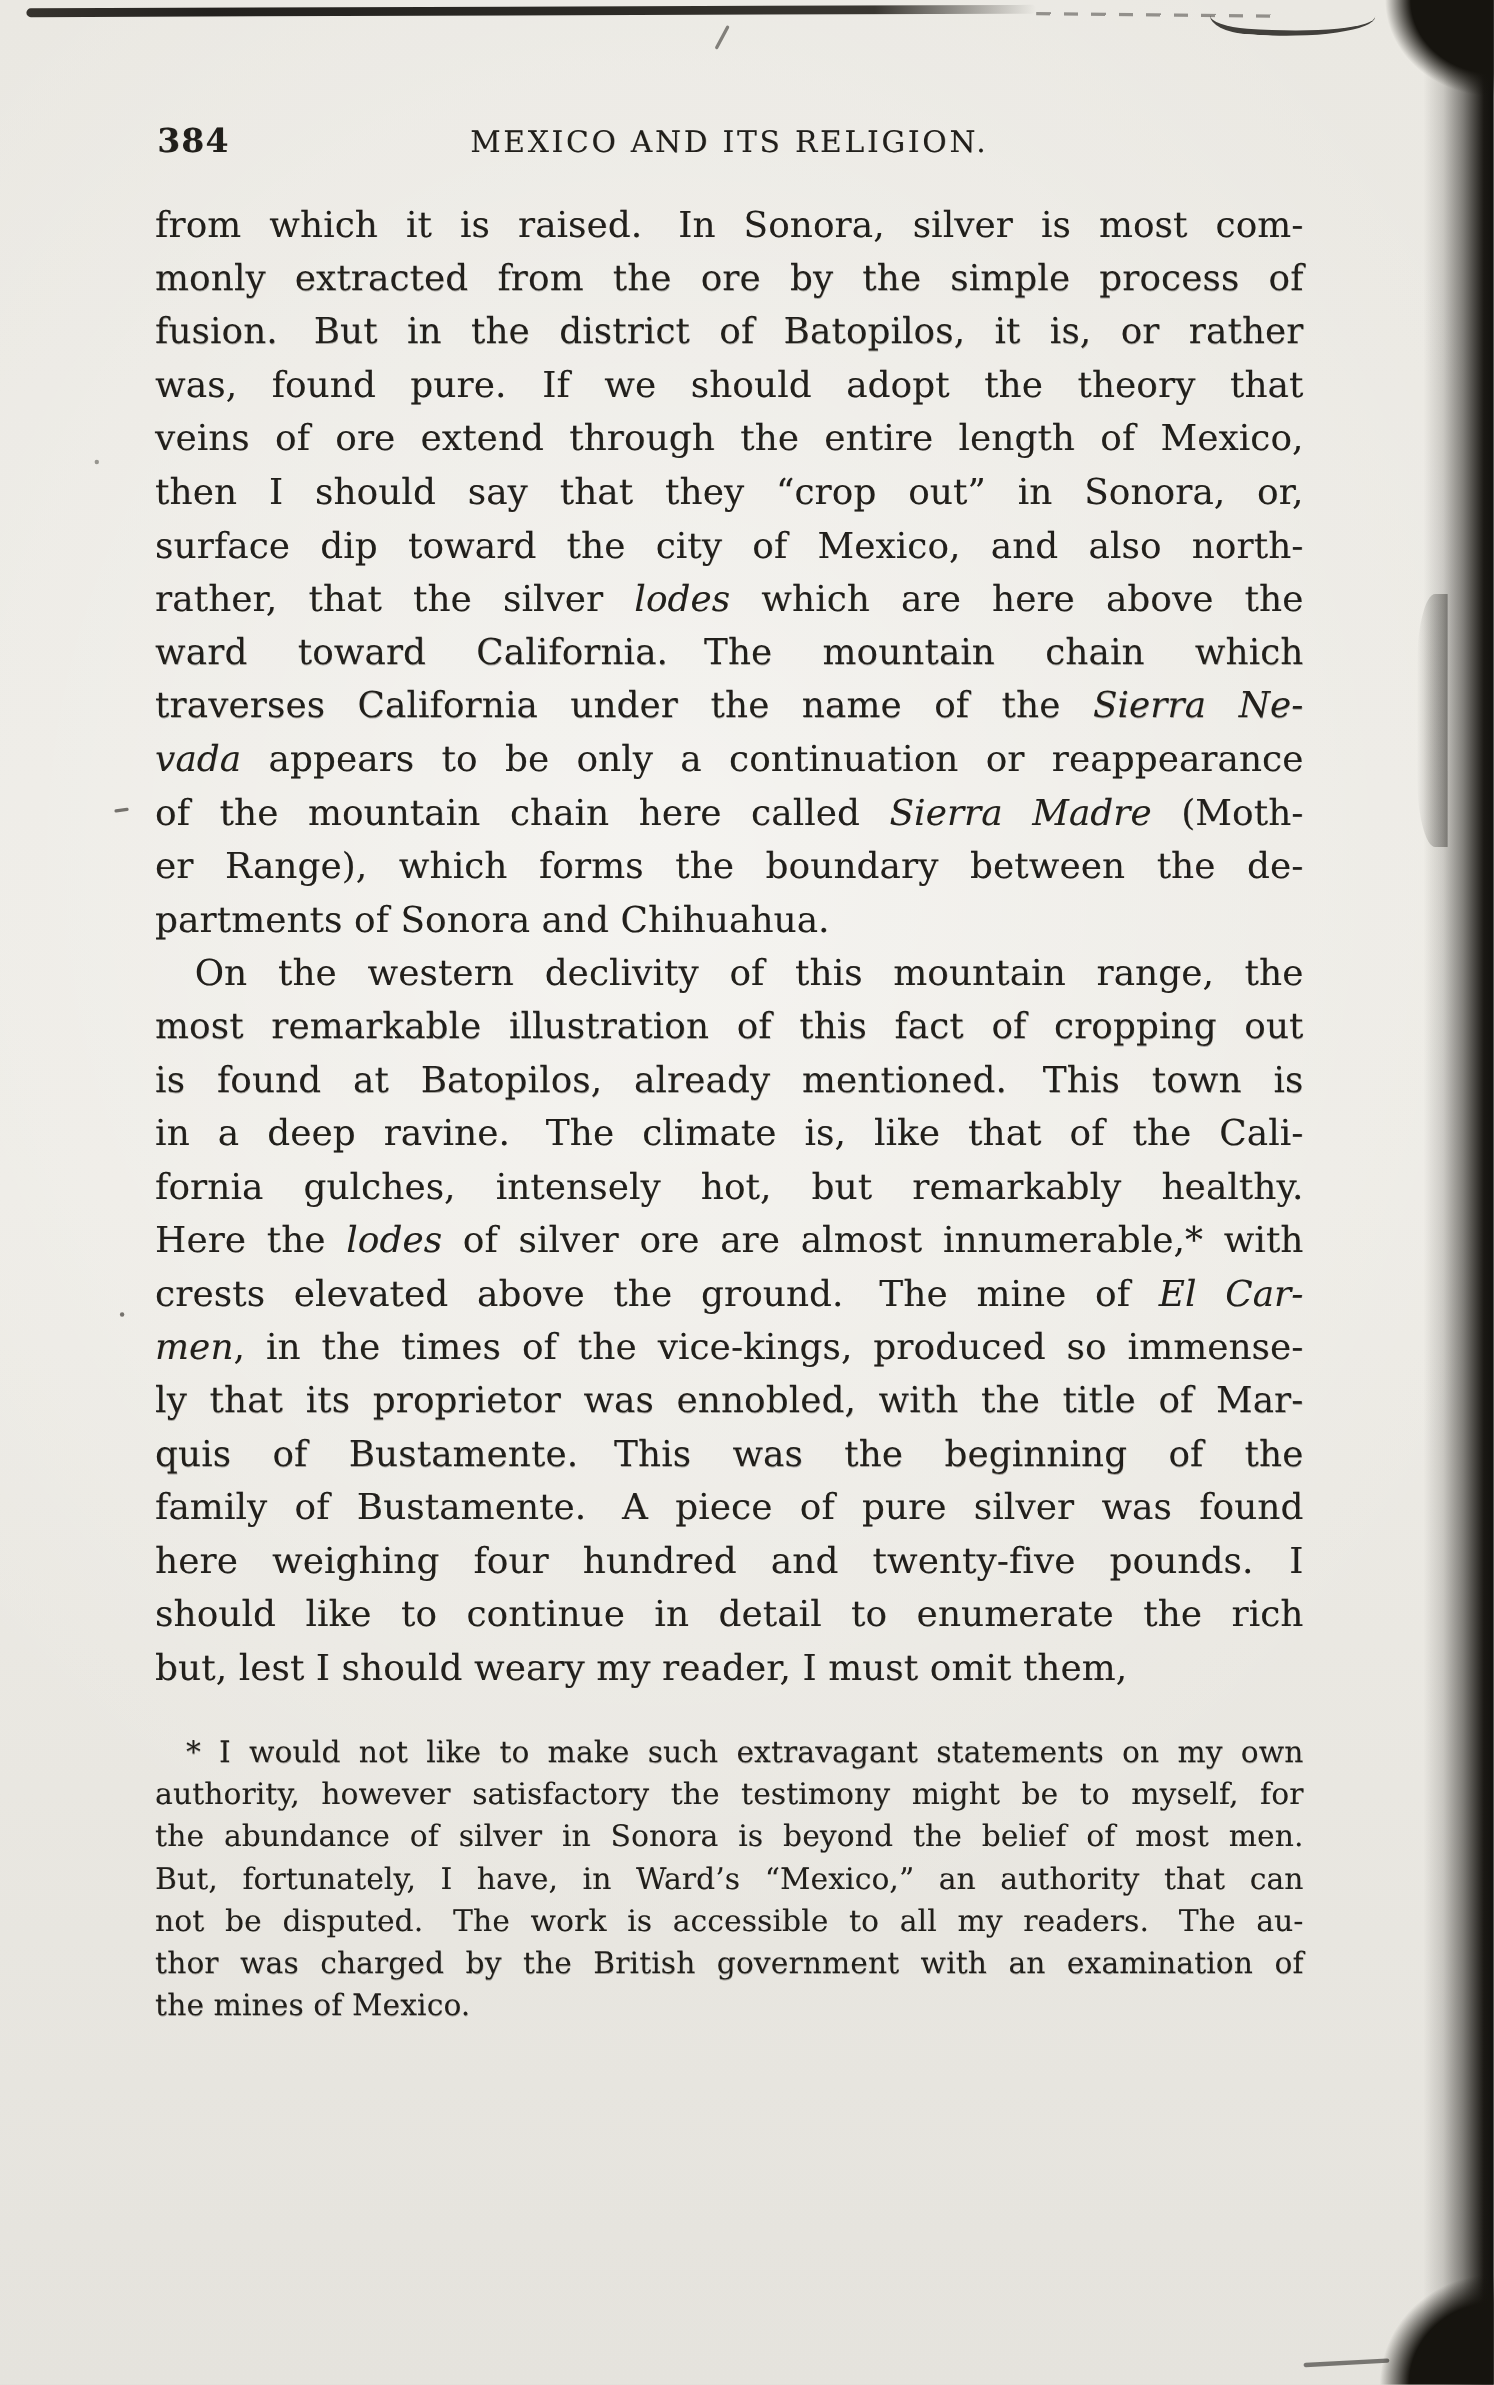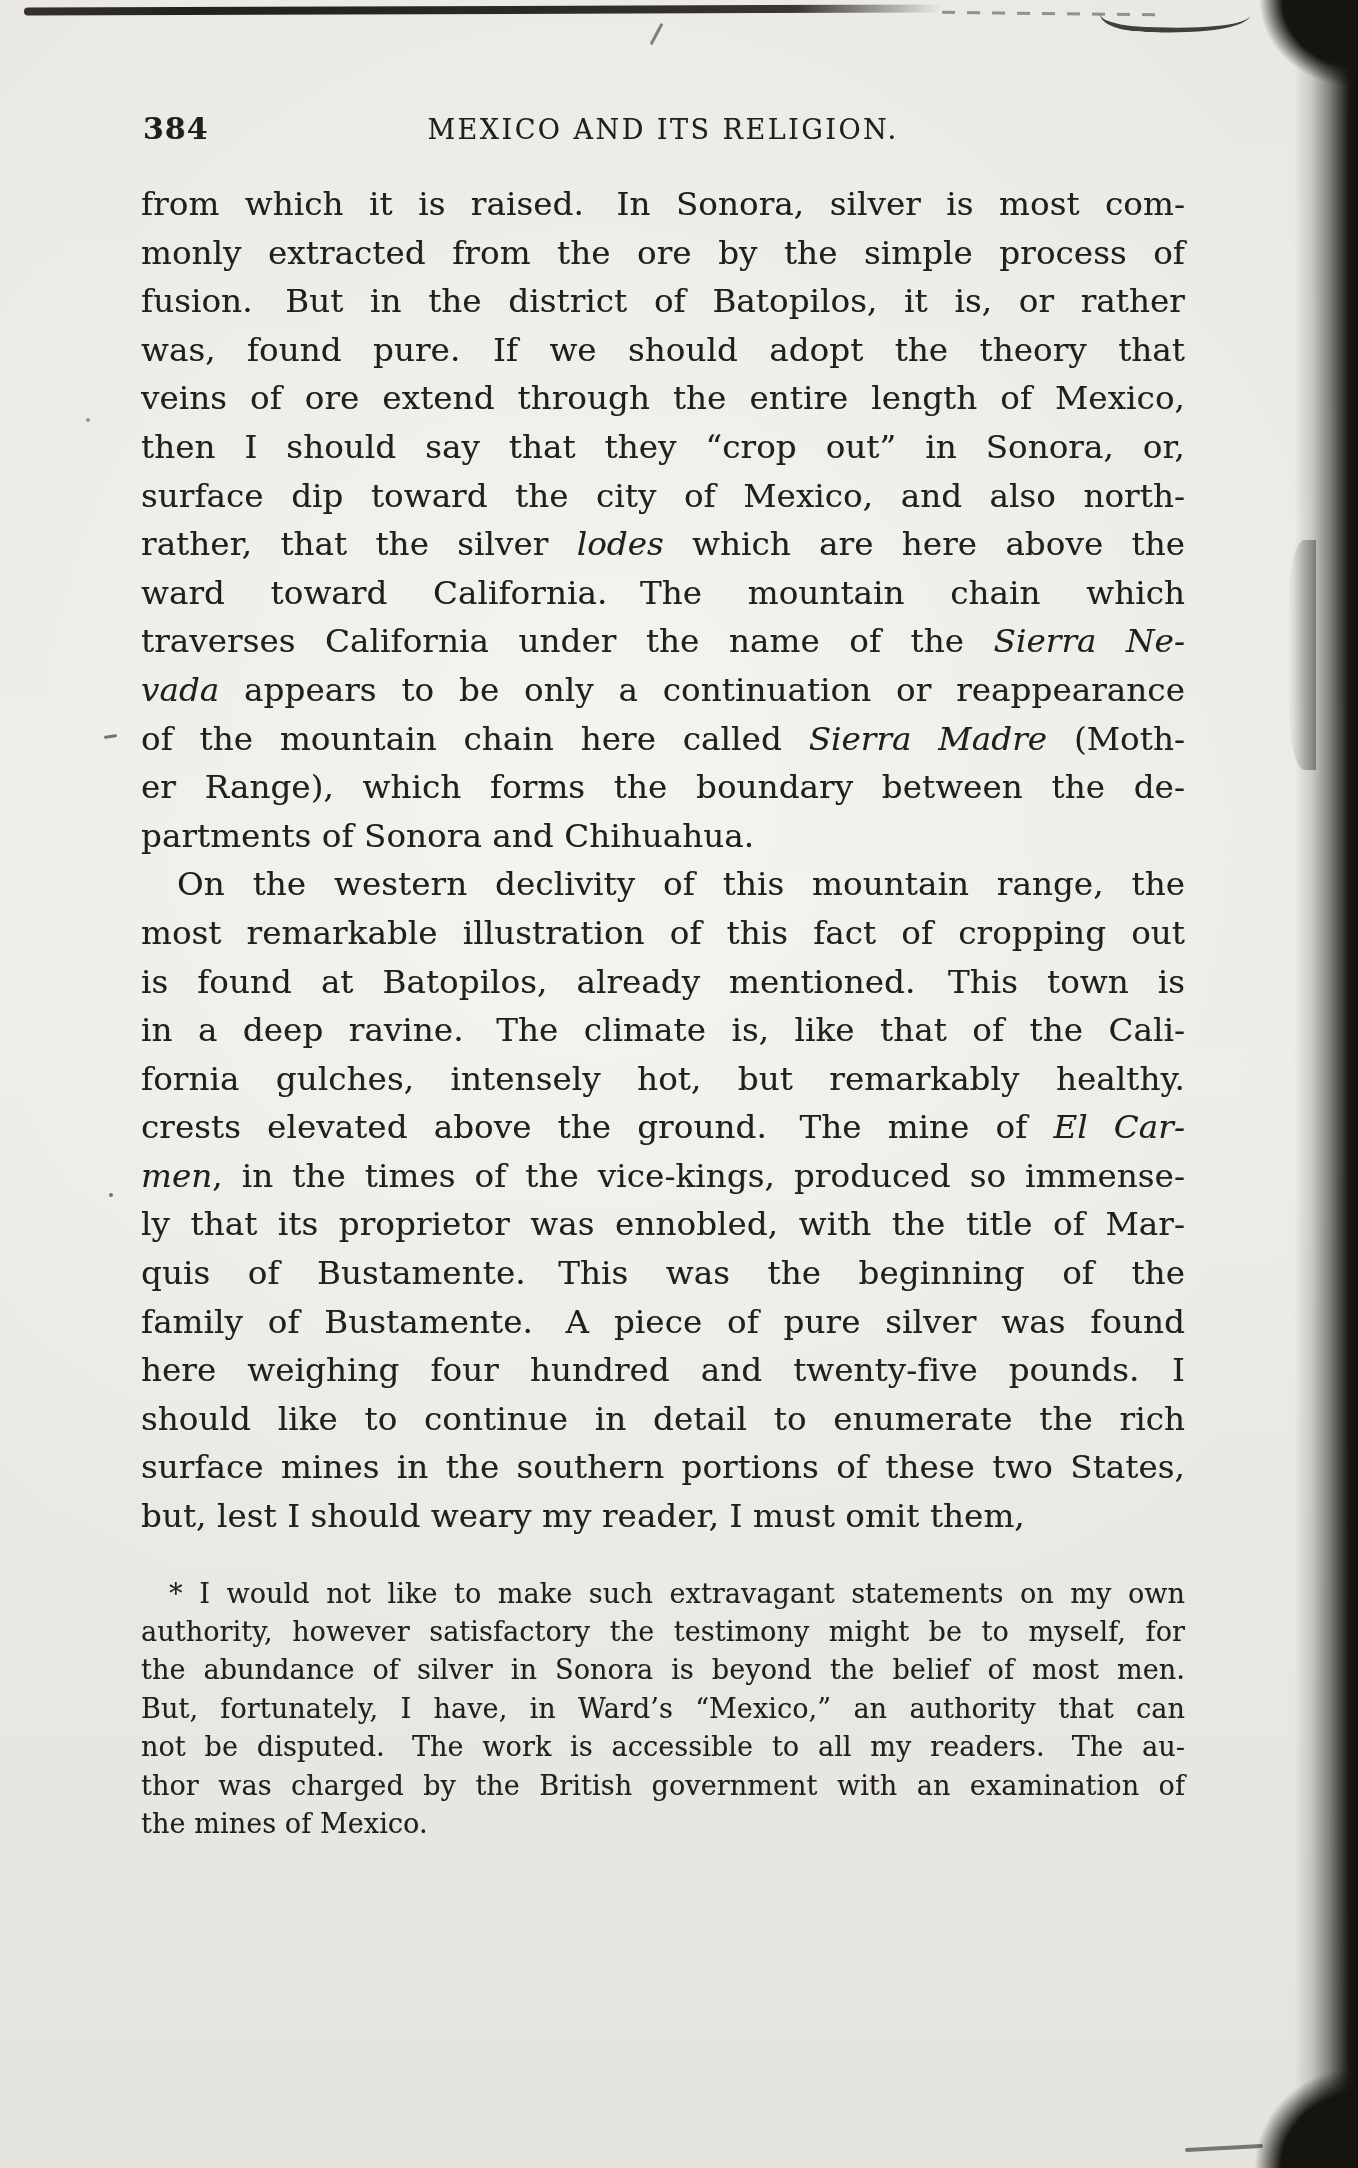--- a/index.html
+++ b/index.html
@@ -146,28 +146,28 @@
           <div class="tline"><span>of the mountain chain here called </span><span class="it">Sierra Madre</span><span> (Moth-</span></div>
           <div class="tline"><span>er Range), which forms the boundary between the de-</span></div>
           <div class="tline last"><span>partments of Sonora and Chihuahua.</span></div>
         </div>
         <div class="paragraph indent">
           <div class="tline"><span>On the western declivity of this mountain range, the</span></div>
           <div class="tline"><span>most remarkable illustration of this fact of cropping out</span></div>
           <div class="tline"><span>is found at Batopilos, already mentioned. This town is</span></div>
           <div class="tline"><span>in a deep ravine. The climate is, like that of the Cali-</span></div>
           <div class="tline"><span>fornia gulches, intensely hot, but remarkably healthy.</span></div>
+          <div class="tline"><span>Here the </span><span class="it">lodes</span><span> of silver ore are almost innumerable,* with</span></div>
           <div class="tline"><span>crests elevated above the ground. The mine of </span><span class="it">El Car-</span></div>
           <div class="tline"><span class="it">men</span><span>, in the times of the vice-kings, produced so immense-</span></div>
           <div class="tline"><span>ly that its proprietor was ennobled, with the title of Mar-</span></div>
           <div class="tline"><span>quis of Bustamente. This was the beginning of the</span></div>
           <div class="tline"><span>family of Bustamente. A piece of pure silver was found</span></div>
           <div class="tline"><span>here weighing four hundred and twenty-five pounds. I</span></div>
           <div class="tline"><span>should like to continue in detail to enumerate the rich</span></div>
-          <div class="tline"><span>surface mines in the southern portions of these two States,</span></div>
           <div class="tline last"><span>but, lest I should weary my reader, I must omit them,</span></div>
         </div>
       </div>
 
     <div class="footnote indent">
         <div class="tline"><span>* I would not like to make such extravagant statements on my own</span></div>
         <div class="tline"><span>authority, however satisfactory the testimony might be to myself, for</span></div>
         <div class="tline"><span>the abundance of silver in Sonora is beyond the belief of most men.</span></div>
         <div class="tline"><span>But, fortunately, I have, in Ward’s “Mexico,” an authority that can</span></div>
         <div class="tline"><span>not be disputed. The work is accessible to all my readers. The au-</span></div>

